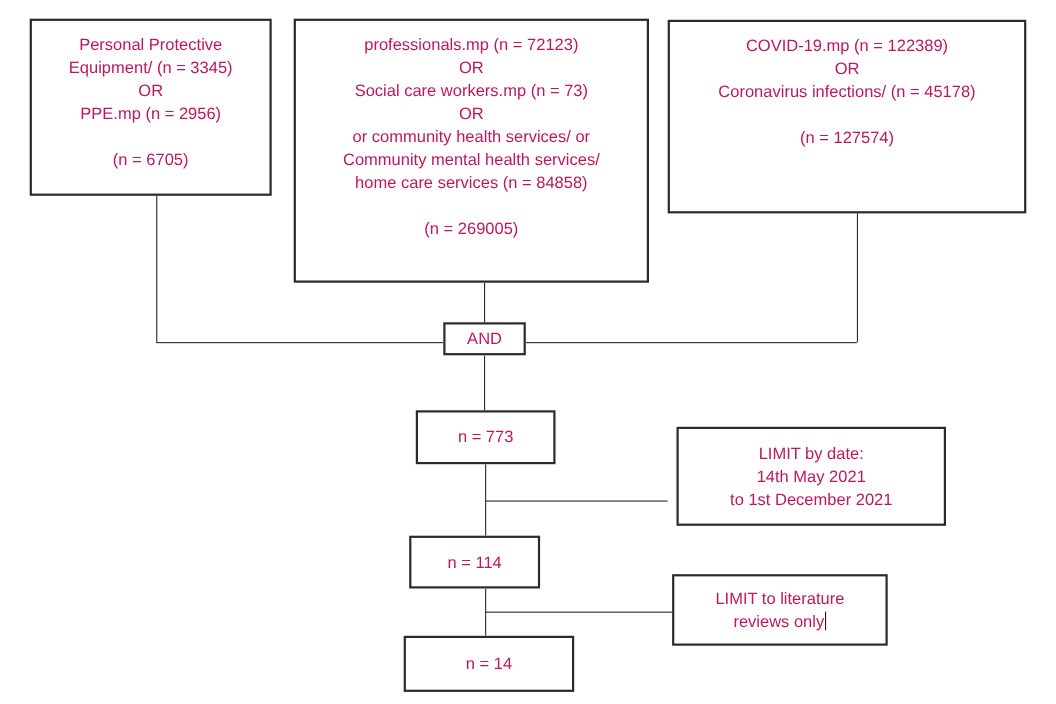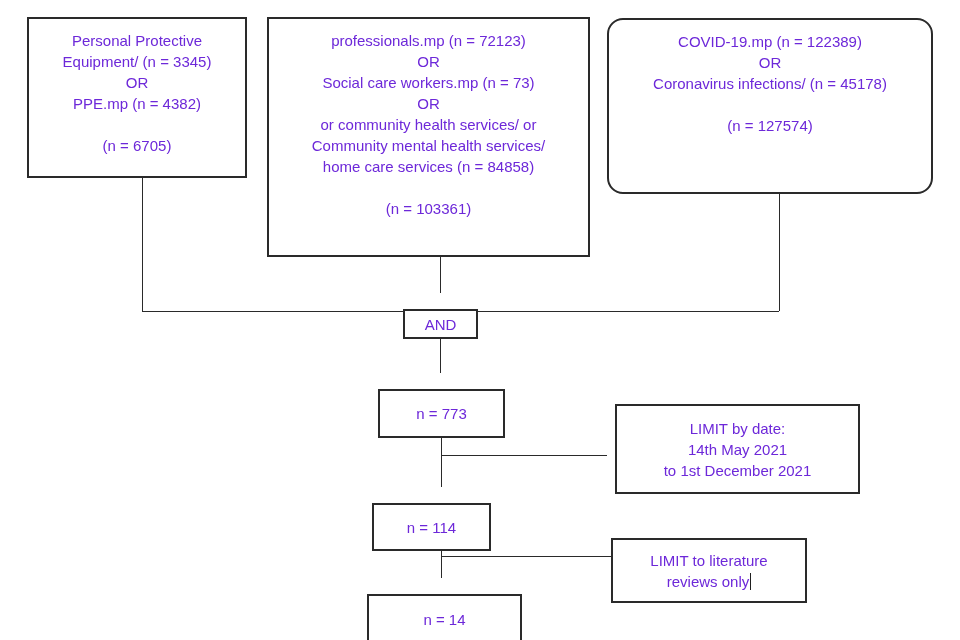--- a/index.html
+++ b/index.html
@@ -2,54 +2,53 @@
 <html><head>
 <meta charset="utf-8">
 <style>
   html, body { margin: 0; padding: 0; background: #ffffff; }
   .canvas {
     position: relative;
     width: 960px;
     height: 640px;
     background: #ffffff;
     font-family: "Liberation Sans", sans-serif;
-    color: #6d28d9;
+    color: #be185d;
     overflow: hidden;
   }
   .node {
     position: absolute;
     box-sizing: border-box;
     border: 2px solid #2a2a2a;
     background: #ffffff;
     text-align: center;
     font-size: 15px;
     line-height: 21px;
   }
   .top-align { padding-top: 11px; }
   .center {
     display: flex;
     align-items: center;
     justify-content: center;
     flex-direction: column;
-    margin-top: 16px;
   }
   .spacer { height: 21px; }
   .conn { position: absolute; background: #2a2a2a; }
   .caret {
     display: inline-block;
     width: 1px;
     height: 17px;
     background: #1f1f1f;
     margin-left: 1px;
     vertical-align: -3px;
   }
   
   .ppe-box       { left: 27px;  top: 17px;  width: 220px; height: 161px; }
   .personnel-box { left: 267px; top: 17px;  width: 323px; height: 240px; }
-  .covid-box     { left: 607px; top: 18px;  width: 326px; height: 176px; border-radius: 16px; }
+  .covid-box     { left: 607px; top: 18px;  width: 326px; height: 176px; }
   .and-box       { left: 403px; top: 293px; width: 75px;  height: 30px; }
   .result1-box   { left: 378px; top: 373px; width: 127px; height: 49px; }
   .limit-date-box    { left: 615px; top: 388px; width: 245px; height: 90px; }
   .result2-box   { left: 372px; top: 487px; width: 119px; height: 48px; }
   .limit-reviews-box { left: 611px; top: 522px; width: 196px; height: 65px; }
   .result3-box   { left: 367px; top: 578px; width: 155px; height: 51px; }
   
   .c-left-down    { left: 142px; top: 178px; width: 1px;   height: 133px; }
   .c-left-horiz   { left: 142px; top: 311px; width: 261px; height: 1px; }
   .c-mid-down     { left: 440px; top: 257px; width: 1px;   height: 36px; }
@@ -63,35 +62,35 @@
 </style>
 </head>
 <body>
 
 <div class="canvas">
 
   <div class="node ppe-box top-align">
     <div>Personal Protective</div>
     <div>Equipment/ (n = 3345)</div>
     <div>OR</div>
-    <div>PPE.mp (n = 4382)</div>
+    <div>PPE.mp (n = 2956)</div>
     <div class="spacer"></div>
     <div>(n = 6705)</div>
   </div>
 
   <div class="node personnel-box top-align">
     <div>professionals.mp (n = 72123)</div>
     <div>OR</div>
     <div>Social care workers.mp (n = 73)</div>
     <div>OR</div>
     <div>or community health services/ or</div>
     <div>Community mental health services/</div>
     <div>home care services (n = 84858)</div>
     <div class="spacer"></div>
-    <div>(n = 103361)</div>
+    <div>(n = 269005)</div>
   </div>
 
   <div class="node covid-box top-align">
     <div>COVID-19.mp (n = 122389)</div>
     <div>OR</div>
     <div>Coronavirus infections/ (n = 45178)</div>
     <div class="spacer"></div>
     <div>(n = 127574)</div>
   </div>
 

